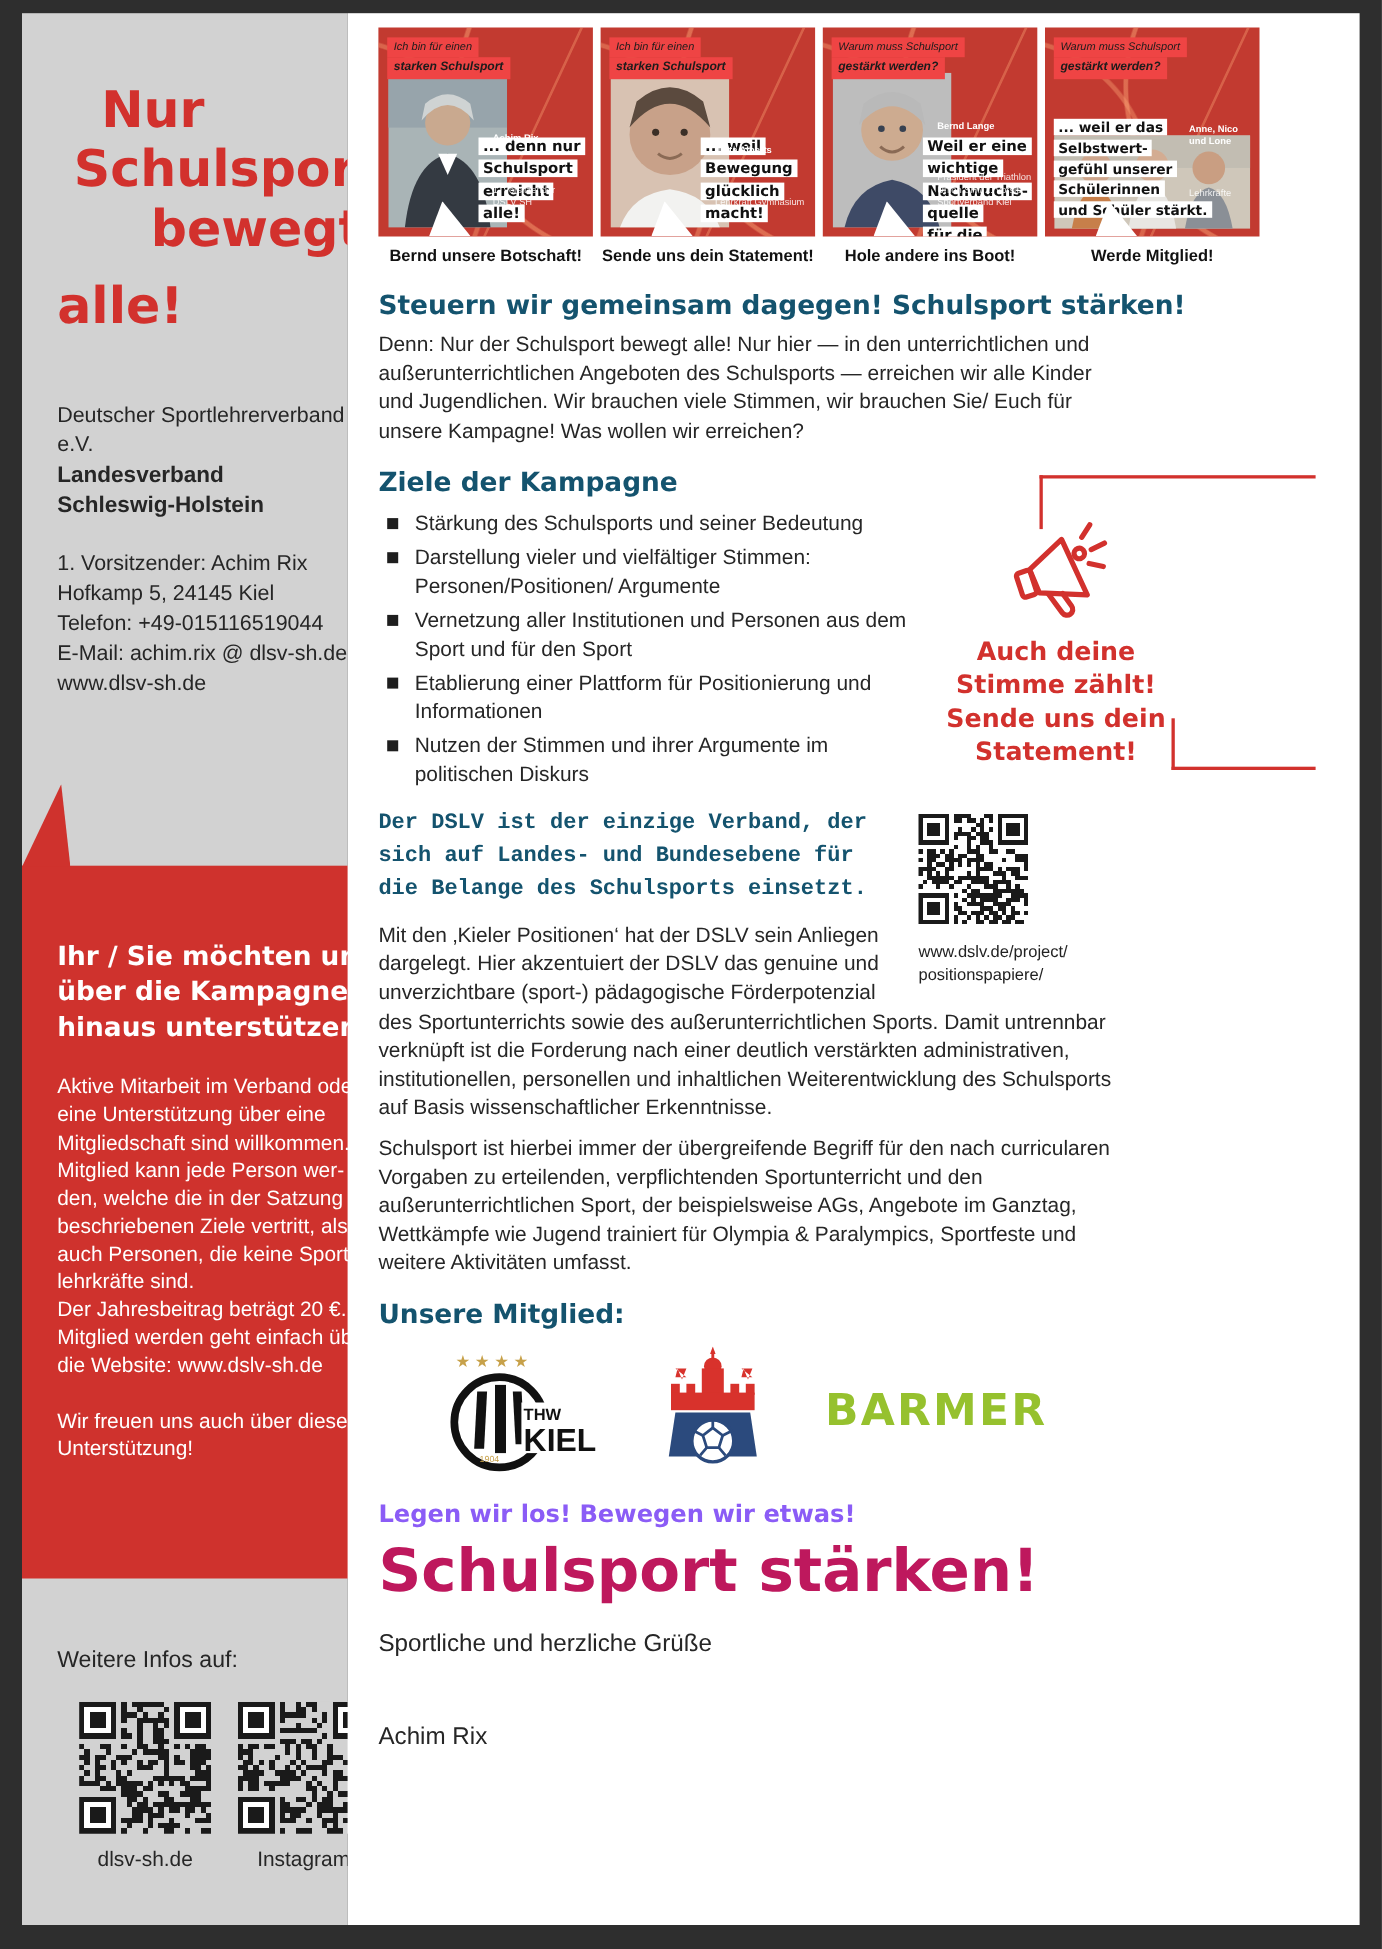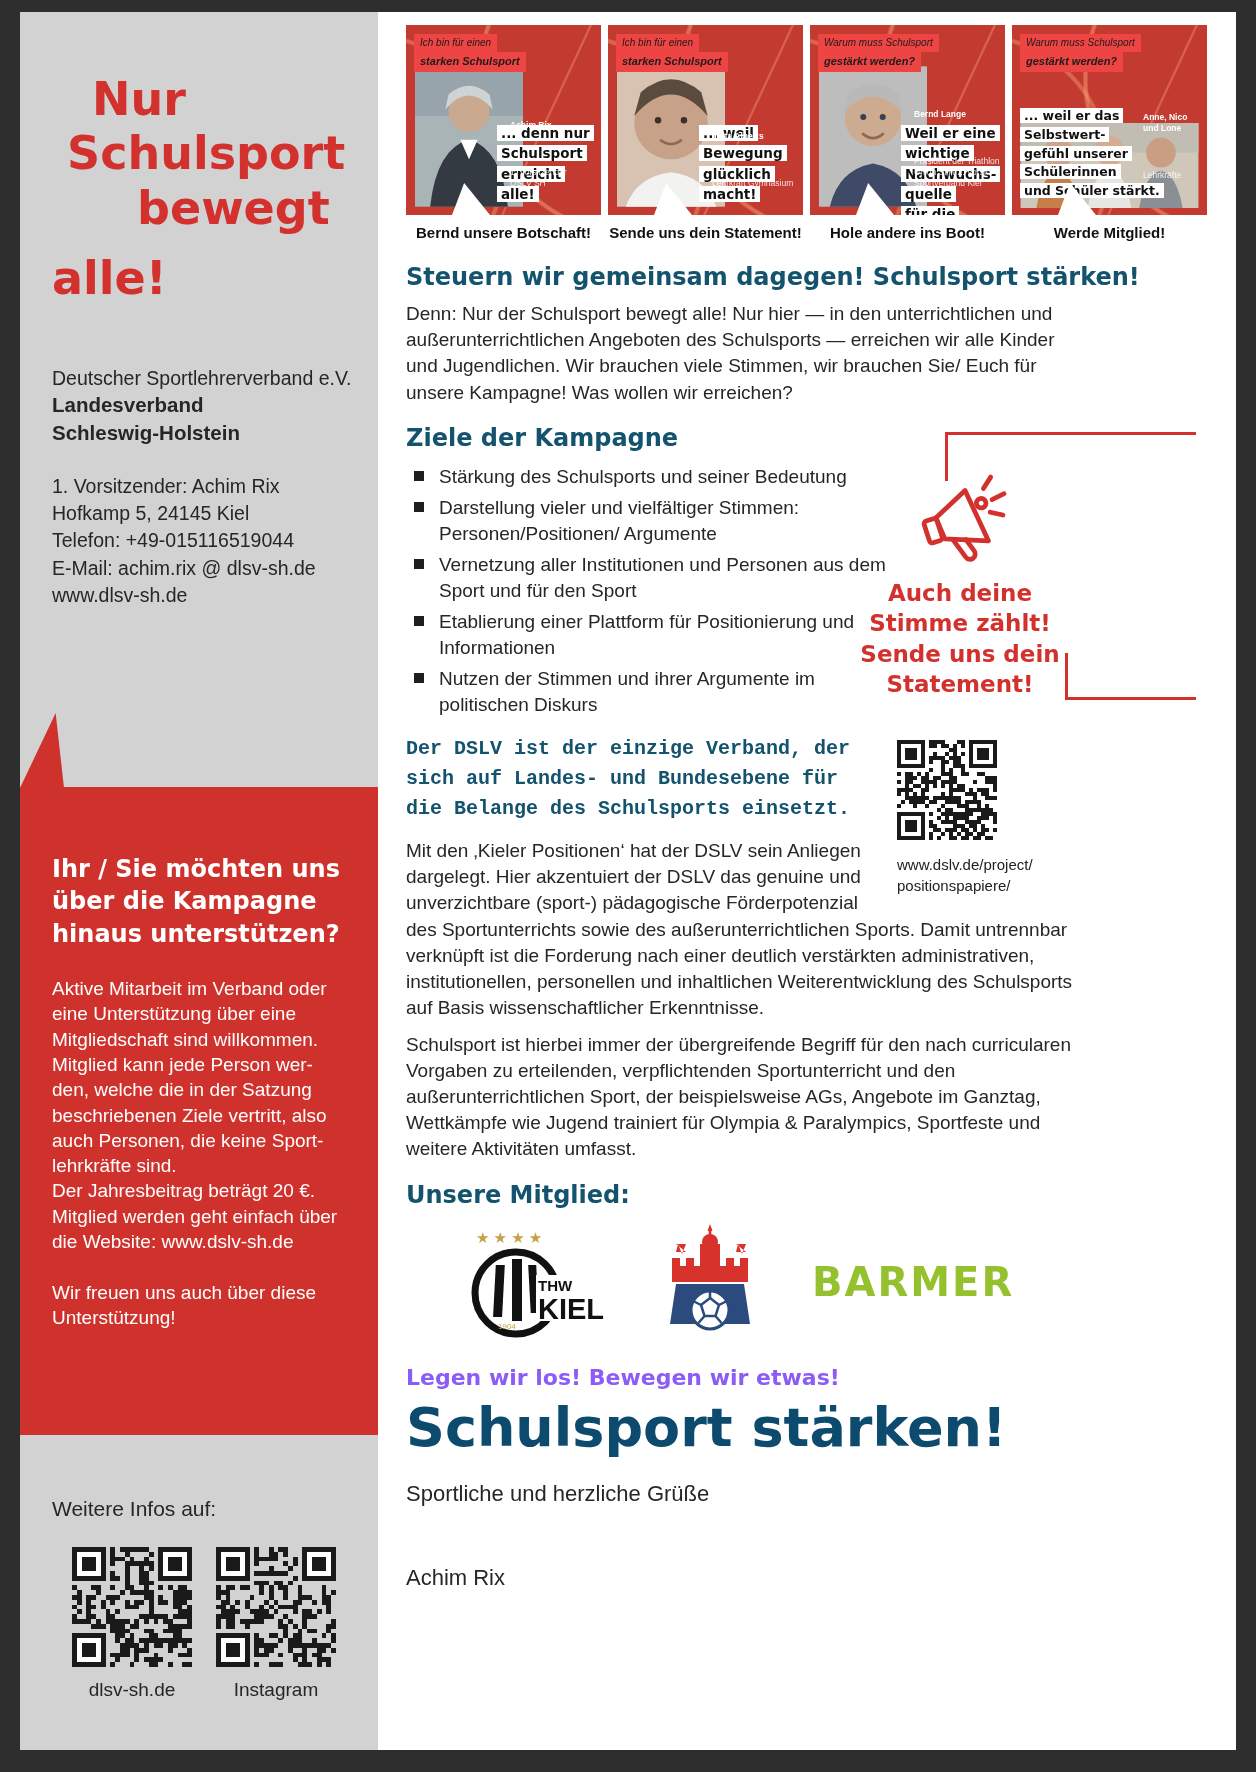--- a/index.html
+++ b/index.html
@@ -3,21 +3,21 @@
 <meta charset="utf-8">
 <style>
   html,body{margin:0;padding:0;background:#2e2e2e;}
   body{width:1256px;height:1772px;position:relative;font-family:"Liberation Sans",sans-serif;
        -webkit-font-smoothing:antialiased;}
   .frame{position:absolute;inset:0;background:#2e2e2e;padding:12px 20px 22px 20px;box-sizing:border-box;}
   .page{display:flex;width:1216px;height:1738px;}
   .pre{white-space:pre-line;}
 
   
-  .sidebar{width:358px;background:#d2d2d2;position:relative;flex-shrink:0;}
+  .sidebar{width:296px;background:#d2d2d2;position:relative;flex-shrink:0;}
   .side-title{margin-top:60px;color:#d2312d;font-weight:800;font-size:46px;line-height:1.18;
               font-family:"DejaVu Sans","Liberation Sans",sans-serif;}
   .side-title div{padding-left:32px;}
   .tl-0{margin-left:40px;} .tl-1{margin-left:15px;} .tl-2{margin-left:85px;} .tl-3{margin-left:0px;margin-top:16px;}
   .org{margin:60px 0 0 32px;font-size:19.5px;color:#262626;line-height:1.35;}
   .org .b{font-weight:700;font-size:20.5px;}
   .contact{margin:26px 0 0 32px;font-size:19.5px;color:#262626;line-height:1.4;}
   .support-box{position:absolute;left:0;top:775px;width:358px;height:648px;background:#cf322d;
                box-sizing:border-box;padding:66px 26px 0 32px;color:#fff;}
   .support-tail{position:absolute;top:-74px;left:0;width:44px;height:75px;background:#cf322d;
@@ -95,21 +95,21 @@
   .clear{clear:both;}
 
   
   .partners-row{display:flex;align-items:center;gap:52px;margin:14px 0 0 52px;height:118px;}
   .barmer{color:#96c12e;font-size:40px;font-weight:800;letter-spacing:2px;
           font-family:"DejaVu Sans","Liberation Sans",sans-serif;}
 
   
   .closing-bold{margin:24px 0 0 0;font-size:22px;font-weight:800;color:#8b5cf6;
                 font-family:"DejaVu Sans","Liberation Sans",sans-serif;}
-  .closing-big{margin:6px 0 0 0;font-size:54px;font-weight:800;color:#0c4a6e;
+  .closing-big{margin:6px 0 0 0;font-size:54px;font-weight:800;color:#be185d;
                font-family:"DejaVu Sans","Liberation Sans",sans-serif;}
   .greeting{margin:22px 0 0 0;font-size:22px;color:#262626;}
   .signature{margin:58px 0 0 0;font-size:22px;color:#262626;}
 </style>
 </head>
 <body>
 
 <div class="frame">
  <div class="page">
 

